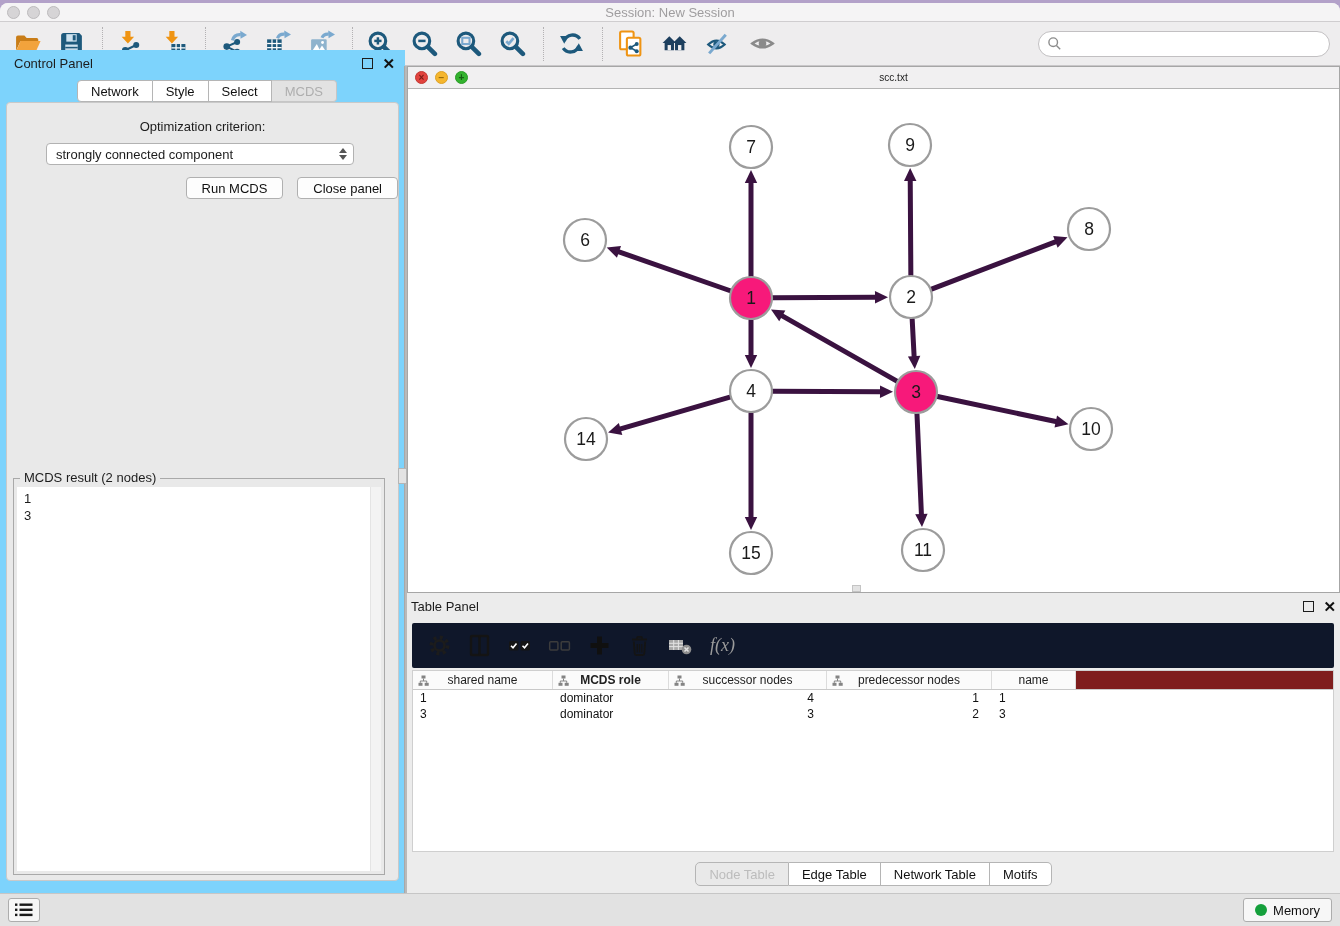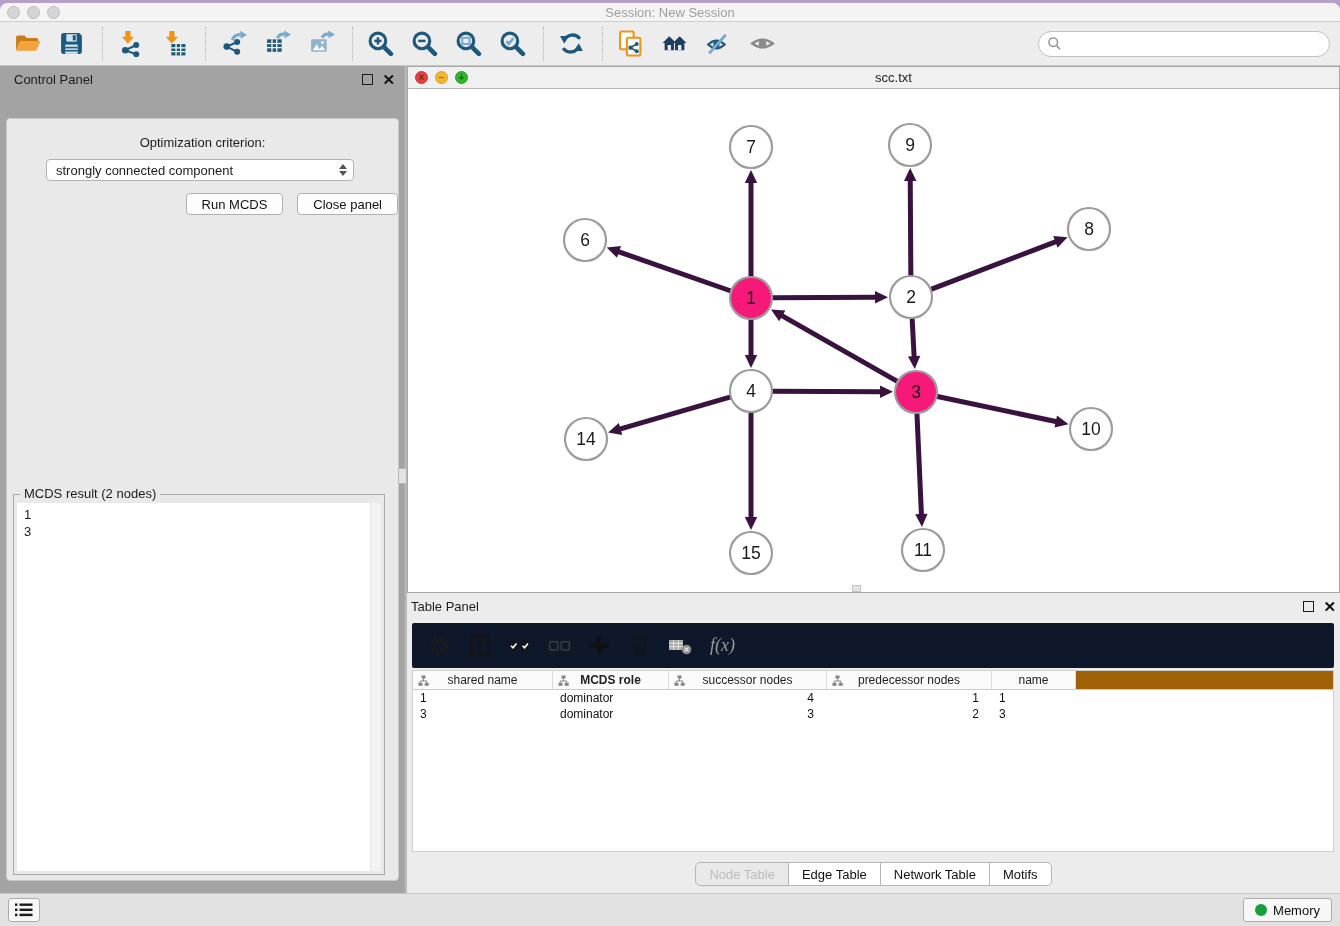--- a/index.html
+++ b/index.html
@@ -25,21 +25,21 @@
   
   #main-toolbar { top:22px; left:0; right:0; height:44px; background:#eeedee; border-bottom:1px solid #c9c7c9;
                   display:flex; align-items:center; padding-left:12px; }
   .tbtn { background:none; border:none; width:30px; height:30px; margin-right:14px; display:flex; align-items:center; justify-content:center; }
   .tsep { width:1px; height:34px; border-left:1px dotted #b3b1b3; margin:0 12px 0 2px; }
   #search-field { margin-left:auto; margin-right:10px; width:292px; height:26px; background:#fff;
                   border:1px solid #c2c0c2; border-radius:13px; display:flex; align-items:center; padding-left:8px; }
   #search-field input { border:none; outline:none; flex:1; font-size:13px; background:transparent; height:20px; margin-left:4px; }
 
   
-  #control-panel { top:66px; left:0; width:405px; bottom:33px; background:#a3a3a3; }
+  #control-panel { top:50px; left:0; width:405px; bottom:33px; background:#7dd3fc; }
   #cp-header { height:26px; display:flex; align-items:center; padding:0 10px 0 14px; }
   .panel-title { font-size:13px; color:#1c1c1c; }
   .panel-ctls { margin-left:auto; display:flex; gap:9px; align-items:center; }
   .float-btn { width:11px; height:11px; border:1.6px solid #1c1c1c; background:transparent; }
   .close-btn { background:none; border:none; font-weight:bold; font-size:15px; line-height:11px; color:#111; }
   #cp-tabs { position:absolute; top:30px; left:77px; display:flex; z-index:2; }
   .cp-tab { height:22px; padding:0 13px; background:#fff; border:1px solid #b5b5b5; border-left:none;
             font-size:13px; display:flex; align-items:center; color:#111; }
   .cp-tab:first-child { border-left:1px solid #b5b5b5; border-radius:4px 0 0 4px; }
   .cp-tab:last-child { border-radius:0 4px 4px 0; }
@@ -67,33 +67,33 @@
   #splitter-grip { top:468px; left:398px; width:9px; height:16px; background:#e3e3e3; border:1px solid #b5b5b5; }
 
   
   #network-window { top:66px; left:407px; width:933px; height:527px; border:1px solid #a6a6a6; background:#fff; }
   #nw-titlebar { height:22px; background:#f1f0f1; border-bottom:1px solid #b4b4b4; display:flex; align-items:center; position:relative; }
   .nw-light { width:13px; height:13px; border-radius:50%; margin-left:7px; display:flex; align-items:center; justify-content:center;
               font-size:10px; font-weight:bold; line-height:10px; }
   .nw-red   { background:#e1433e; border:1px solid #c33731; color:#7c1b17; }
   .nw-yel   { background:#f5b62e; border:1px solid #dda125; color:#93680a; }
   .nw-grn   { background:#33b22e; border:1px solid #2a9b27; color:#155f13; }
-  #nw-title { position:absolute; left:0; right:0; text-align:center; font-size:13px; color:#222;margin-left:40px; }
+  #nw-title { position:absolute; left:0; right:0; text-align:center; font-size:10px; color:#222;margin-left:40px; }
   #graph-canvas { display:block; background:#fff; }
   #nw-grip { top:585px; left:852px; width:9px; height:7px; background:#e3e3e3; border:1px solid #c4c4c4; }
 
   
   #table-panel { top:593px; left:407px; width:933px; bottom:33px; background:#ececec; }
   #tp-header { height:27px; display:flex; align-items:center; padding:0 4px; }
   #tp-toolbar { position:absolute; top:30px; left:5px; right:6px; height:45px; background:#0f172a;
                 border-radius:2px; display:flex; align-items:center; padding-left:16px; gap:17px; }
   .tp-btn { background:none; border:none; height:26px; display:flex; align-items:center; justify-content:center; }
   #fx-label { font-family:"Liberation Serif", serif; font-style:italic; font-size:18px; color:#9b9b9b; }
   #tp-table { position:absolute; top:77px; left:5px; right:6px; height:182px; background:#fff; border:1px solid #cfcfcf; overflow:hidden; }
-  #tp-head { display:flex; height:19px; background:#a16207; border-bottom:1px solid #c9c9c9; }
+  #tp-head { display:flex; height:19px; background:#7f1d1d; border-bottom:1px solid #c9c9c9; }
   .th { position:relative; display:flex; align-items:center; justify-content:center; font-size:12px; color:#222;
         border-right:1px solid #dcdcdc; background:#fbfbfb; }
   .th .hicon { position:absolute; left:5px; top:4px; }
   .tr { display:flex; height:16px; align-items:center; }
   .td { font-size:12px; color:#111; overflow:hidden; white-space:nowrap; }
   .td.left { text-align:left; padding-left:7px; }
   .td.right { text-align:right; padding-right:13px; }
   #tp-tabs { position:absolute; top:269px; left:0; right:0; display:flex; justify-content:center; }
   .tp-tab { height:24px; padding:0 13px; background:#fff; border:1px solid #b5b5b5; border-left:none;
             font-size:13px; display:flex; align-items:center; color:#111; }
@@ -287,20 +287,26 @@
 </div>
 
 <div class="abs" id="control-panel">
   <div id="cp-header">
     <span class="panel-title">Control Panel</span>
     <span class="panel-ctls">
       <button class="float-btn"></button>
       <button class="close-btn">✕</button>
     </span>
   </div>
+  <div id="cp-tabs">
+      <span class="cp-tab">Network</span>
+      <span class="cp-tab">Style</span>
+      <span class="cp-tab">Select</span>
+      <span class="cp-tab selected">MCDS</span>
+    </div>
   <div id="cp-box">
     <div id="criterion-select">
       <span>strongly connected component</span>
       <span class="chevrons">
           <i class="chev-up"></i>
           <i class="chev-down"></i>
         </span>
     </div>
     <div id="opt-label">Optimization criterion:</div>
     <div id="cp-buttons">

